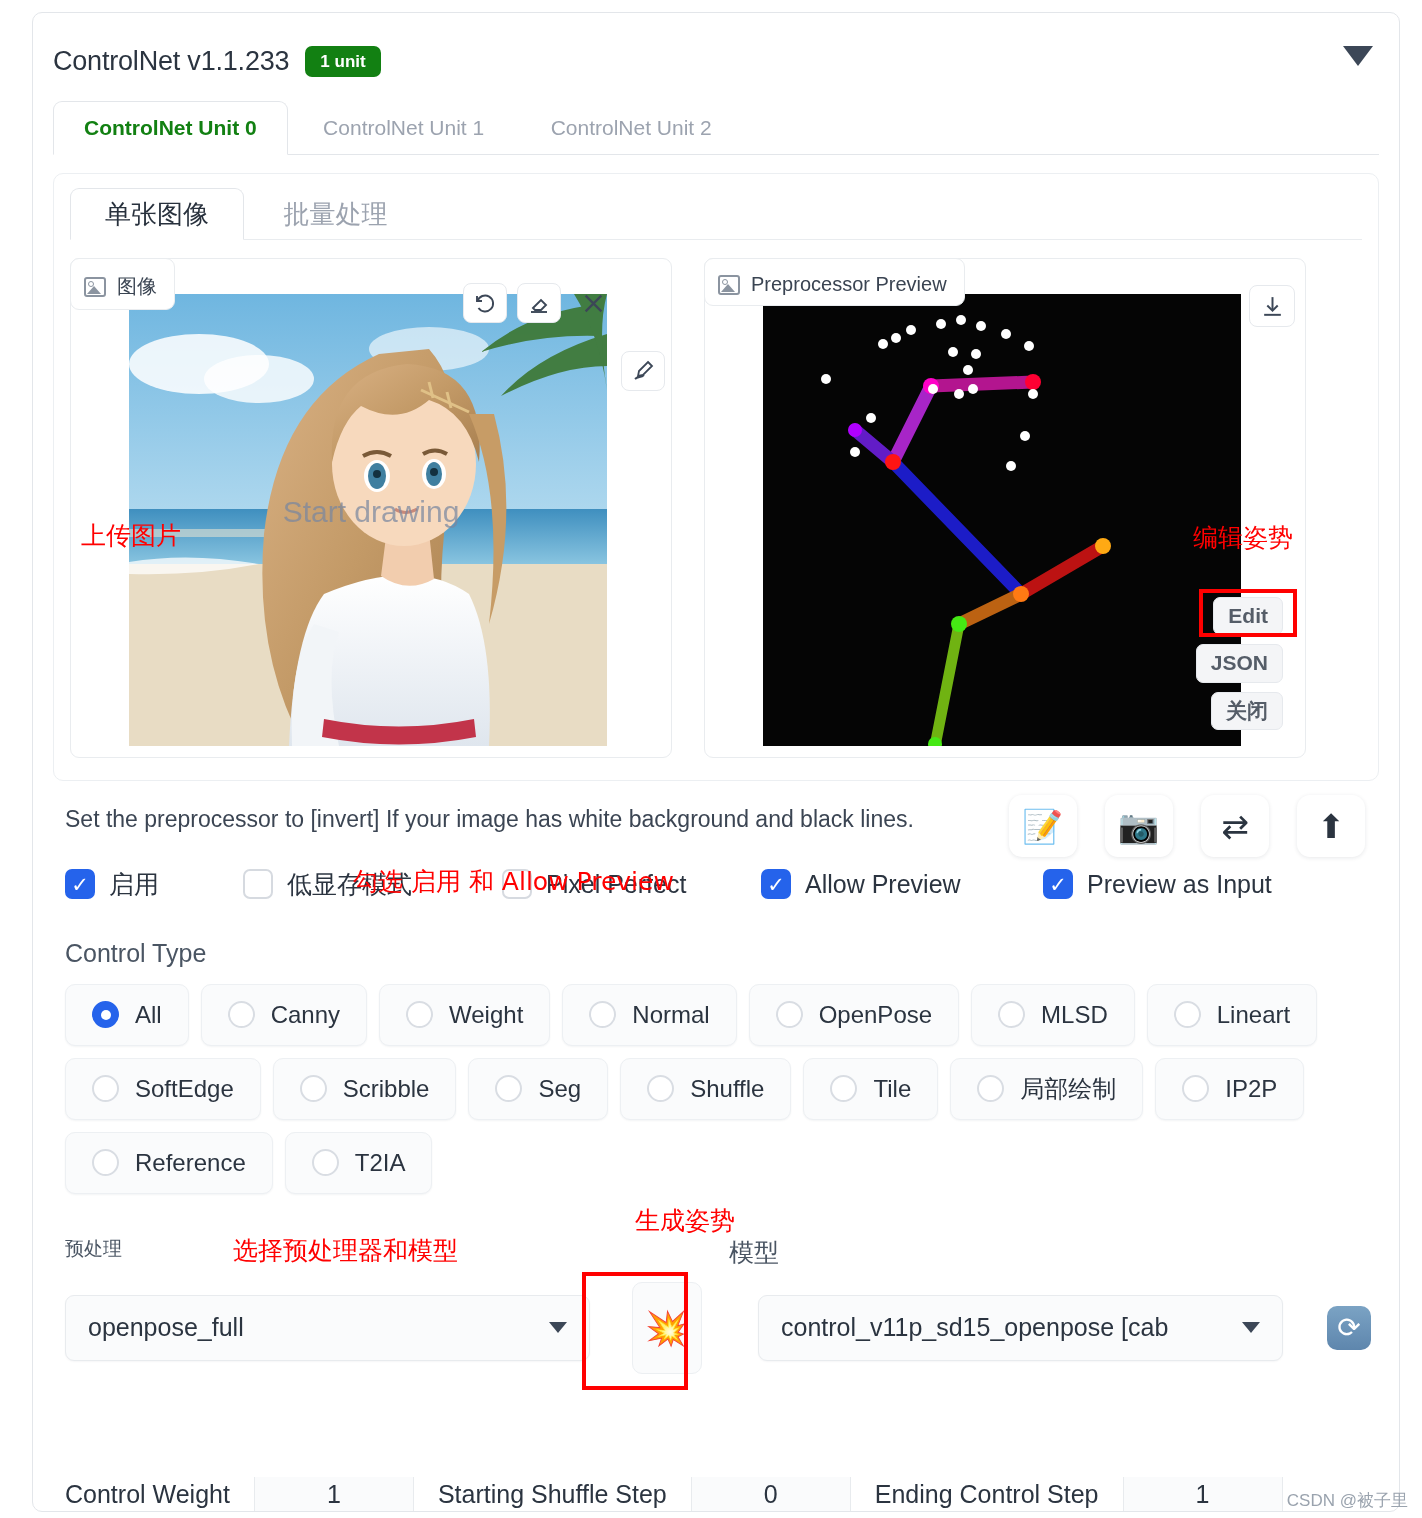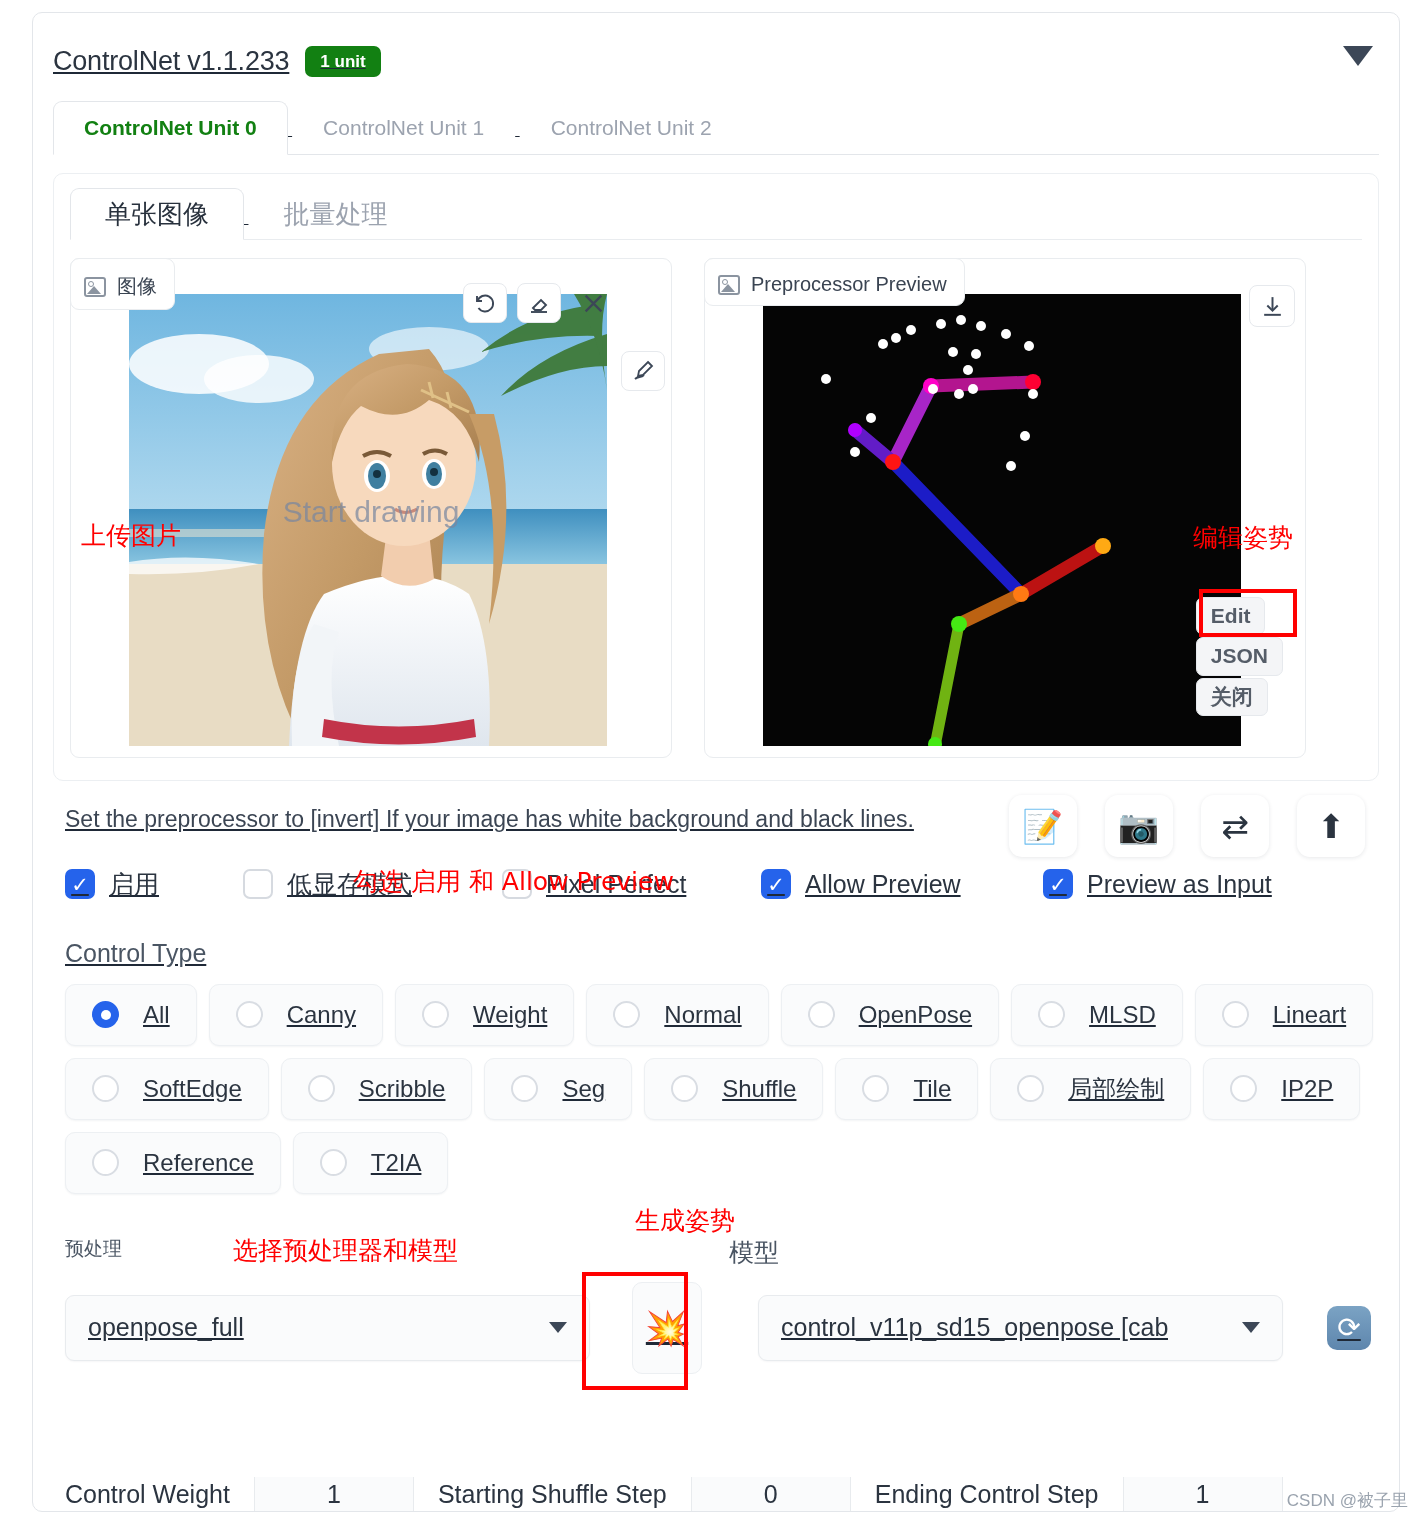--- a/index.html
+++ b/index.html
@@ -9,21 +9,21 @@
     background:#ffffff;
     font-family:"Liberation Sans","DejaVu Sans",sans-serif;
     color:#1f2937;
     overflow:hidden;
     position:relative;
   }
 
   
   #panel {
     position:absolute; left:32px; top:12px; width:1368px; height:1500px;
-    border:1px solid #e3e6ea; border-radius:10px; background:#fff;text-decoration:underline;
+    border:1px solid #e3e6ea; border-radius:10px; background:#fff;
   }
 
   
   .hdr { display:flex; align-items:center; padding:22px 0 0 20px; height:74px; }
   .hdr-title { font-size:27px; color:#2b3440; letter-spacing:-0.2px; }
   .badge {
     margin-left:16px; background:#128012; color:#fff; font-size:17px; font-weight:bold;
     border-radius:7px; padding:7px 15px; line-height:1;
   }
   .collapse-tri {
@@ -101,21 +101,21 @@
   .dl-btn {
     position:absolute; right:10px; top:26px; width:46px; height:42px; z-index:7;
     background:#fff; border:1px solid #e6e9ed; border-radius:8px;
     display:flex; align-items:center; justify-content:center; cursor:pointer; color:#3c4757;
   }
 
   
   .pose-canvas { position:absolute; left:58px; top:35px; width:478px; height:452px; background:#060606; overflow:hidden; }
 
   
-  .edit-stack { position:absolute; right:22px; top:338px; z-index:9; display:flex; flex-direction:column; gap:2px; align-items:flex-start;}
+  .edit-stack { position:absolute; right:22px; top:338px; z-index:9; display:flex; flex-direction:column; gap:9px; align-items:flex-end;}
   .ebtn {
     background:#f4f5f7; border:1px solid #e6e9ed; border-radius:7px;
     font-size:21px; font-weight:bold; color:#555d68; padding:5px 14px; cursor:pointer; line-height:1.25;
   }
   .redbox { position:absolute; border:4px solid #ff0000; z-index:10; pointer-events:none; }
 
   
   .instr-wrap { position:relative; padding:22px 16px 0 32px; }
   .instr { font-size:23px; line-height:1.43; color:#3b4553; width:880px; }
   .icon-row { position:absolute; right:34px; top:14px; display:flex; gap:28px; }
@@ -130,21 +130,21 @@
   .cbx { width:30px; height:30px; border-radius:7px; border:2px solid #d6dae0; background:#fff;
          display:flex; align-items:center; justify-content:center; flex:none; }
   .cbx.on { background:#2563eb; border-color:#2563eb; }
   .cbx.on:after { content:"✓"; color:#fff; font-size:21px; font-weight:bold; line-height:1; }
   .cb-lab { margin-left:14px; font-size:25px; color:#2b3440; white-space:nowrap; }
 
   
   .sec-title { font-size:25px; color:#4a5563; padding-left:32px; margin-top:38px; }
   .radio-grid { padding:0 18px 0 32px; margin-top:16px; display:flex; flex-wrap:wrap; gap:12px; }
   .rchip {
-    display:flex; align-items:center; gap:24px; height:62px; padding:0 26px;
+    display:flex; align-items:center; gap:16px; height:62px; padding:0 26px;
     border:1px solid #edf0f3; border-radius:10px; background:#fafbfc; cursor:pointer;
     box-shadow:0 1px 2px rgba(20,30,50,.05);
   }
   .radio { width:27px; height:27px; border-radius:50%; border:2px solid #d9dde3; background:#fff; flex:none;
            display:flex; align-items:center; justify-content:center; }
   .radio.on { border-color:#2563eb; background:#2563eb; }
   .radio.on:after { content:""; width:10px;height:10px;border-radius:50%;background:#fff; }
   .rlab { font-size:24px; color:#2b3440; white-space:nowrap; }
 
   

